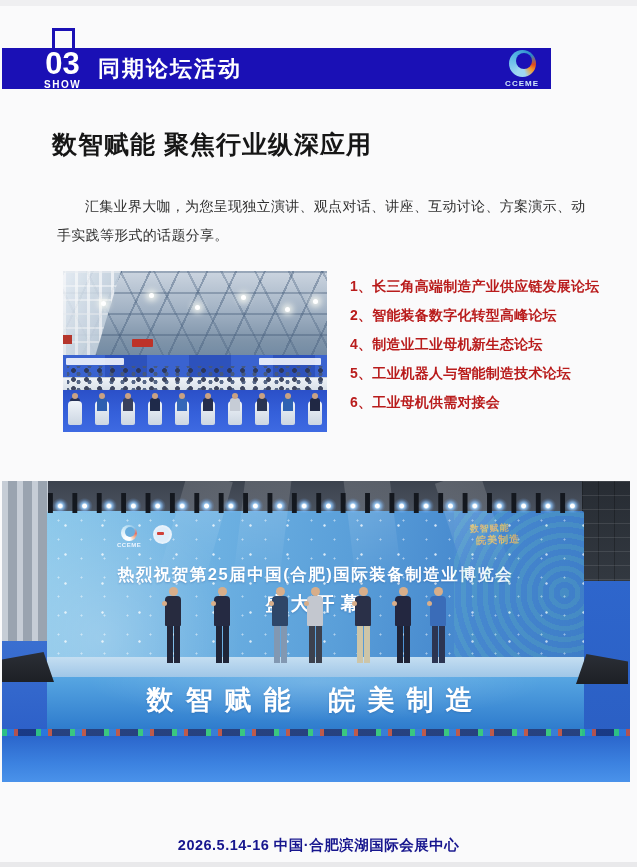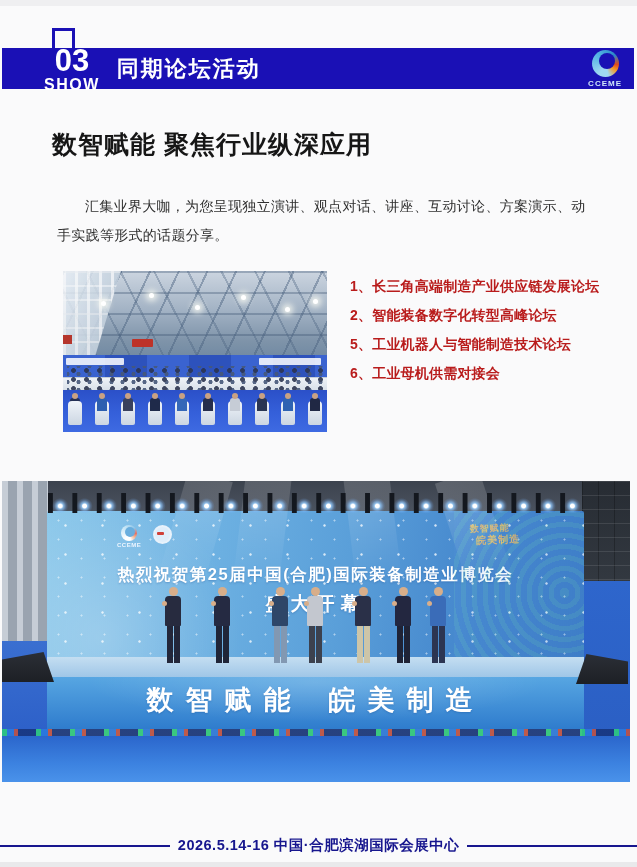--- a/index.html
+++ b/index.html
@@ -9,24 +9,24 @@
     font-family:"Liberation Sans","DejaVu Sans",sans-serif;
     -webkit-font-smoothing:antialiased;
   }
   .abs{position:absolute;}
   
   .edge-top{left:0;top:0;width:637px;height:6px;background:#efeff1;}
   .edge-bottom{left:0;bottom:0;width:637px;height:5px;background:#e9e9eb;}
 
   
   .deco-square{left:52px;top:28px;width:17px;height:30px;border:3px solid #1a10b5;border-bottom:none;}
-  .header-bar{left:2px;top:48px;width:632px;height:41px;background:#1a10b5;display:flex;align-items:center;color:#fff;}
+  .header-bar{left:2px;top:48px;width:549px;height:41px;background:#1a10b5;display:flex;align-items:center;color:#fff;}
   .hb-num{margin-left:42px;display:flex;flex-direction:column;align-items:center;line-height:1;}
   .hb-num .n{font-size:31px;font-weight:bold;letter-spacing:0;}
-  .hb-num .s{font-size:16px;font-weight:bold;letter-spacing:1.5px;margin-top:1px;}
+  .hb-num .s{font-size:10px;font-weight:bold;letter-spacing:1.5px;margin-top:1px;}
   .hb-cn{font-size:22px;font-weight:bold;letter-spacing:2px;margin-left:17px;}
   .hb-en{font-size:14px;font-weight:bold;margin-left:17px;align-self:flex-end;margin-bottom:6px;letter-spacing:0.2px;}
   .hb-logo{margin-left:auto;margin-right:12px;display:flex;flex-direction:column;align-items:center;}
   .swirl{width:27px;height:27px;border-radius:50%;position:relative;overflow:hidden;
     background:conic-gradient(from 210deg,#9fd6f2,#54b4e4 30%,#2a86c8 55%,#e0491c 68%,#f29a2a 76%,#9fd6f2 88%);}
   .swirl::after{content:"";position:absolute;left:7px;top:3px;width:16px;height:16px;border-radius:50%;background:#1a10b5;}
   .swirl.small::after{background:#6fb2e2;}
   .hb-logo .t{font-size:8px;font-weight:bold;letter-spacing:1px;color:#cfe6fa;margin-top:2px;}
 
   
@@ -128,21 +128,21 @@
   .p2-banner .en{position:absolute;left:0;top:38px;width:100%;text-align:center;color:rgba(255,255,255,.75);font-weight:bold;font-size:9px;letter-spacing:2.2px;}
   .p2-ledstrip{left:0;top:248px;width:628px;height:7px;
     background:repeating-linear-gradient(90deg,#2dd07a 0 5px,#2a7ae0 5px 12px,#c8503c 12px 16px,#16337a 16px 34px);
     opacity:.85;}
   .p2-floor{left:0;top:255px;width:628px;height:46px;background:linear-gradient(180deg,#2b66cc,#3c82e0 60%,#4a92ea);}
   .speaker{width:52px;height:30px;background:linear-gradient(180deg,#2b2f36,#1d2025);}
   .speaker.l{left:0;top:171px;clip-path:polygon(0 25%,80% 0,100% 100%,0 100%);}
   .speaker.r{right:2px;top:173px;clip-path:polygon(20% 0,100% 25%,100% 100%,0 100%);}
 
   
-  .footer{left:0;top:836px;width:637px;display:flex;align-items:center;}
+  .footer{left:0;top:836px;width:637px;display:flex;align-items:center;flex-direction:column;}
   .footer .line{flex:1;height:2px;background:#17168e;}
   .footer .txt{font-size:14.5px;font-weight:bold;color:#17168e;margin:0 8px;letter-spacing:.5px;white-space:nowrap;}
 </style>
 </head>
 <body>
 
 <div class="abs edge-top"></div>
 
 <div class="abs deco-square"></div>
 
@@ -228,20 +228,21 @@
         <span class="seat"></span>
         <span class="torso" style="background:#202844;"></span>
         <span class="head"></span>
       </span>
   </div>
 </div>
 
 <ul class="abs forum-list">
   <li><span>1、</span><span>长三角高端制造产业供应链发展论坛</span></li>
   <li><span>2、</span><span>智能装备数字化转型高峰论坛</span></li>
+  <li><span>4、</span><span>制造业工业母机新生态论坛</span></li>
   <li><span>5、</span><span>工业机器人与智能制造技术论坛</span></li>
   <li><span>6、</span><span>工业母机供需对接会</span></li>
 </ul>
 
 <div class="abs photo2">
   <div class="abs p2-leftwall"></div>
   <div class="abs p2-leftblue"></div>
   <div class="abs p2-rightwall"></div>
   <div class="abs p2-rightblue"></div>
 

